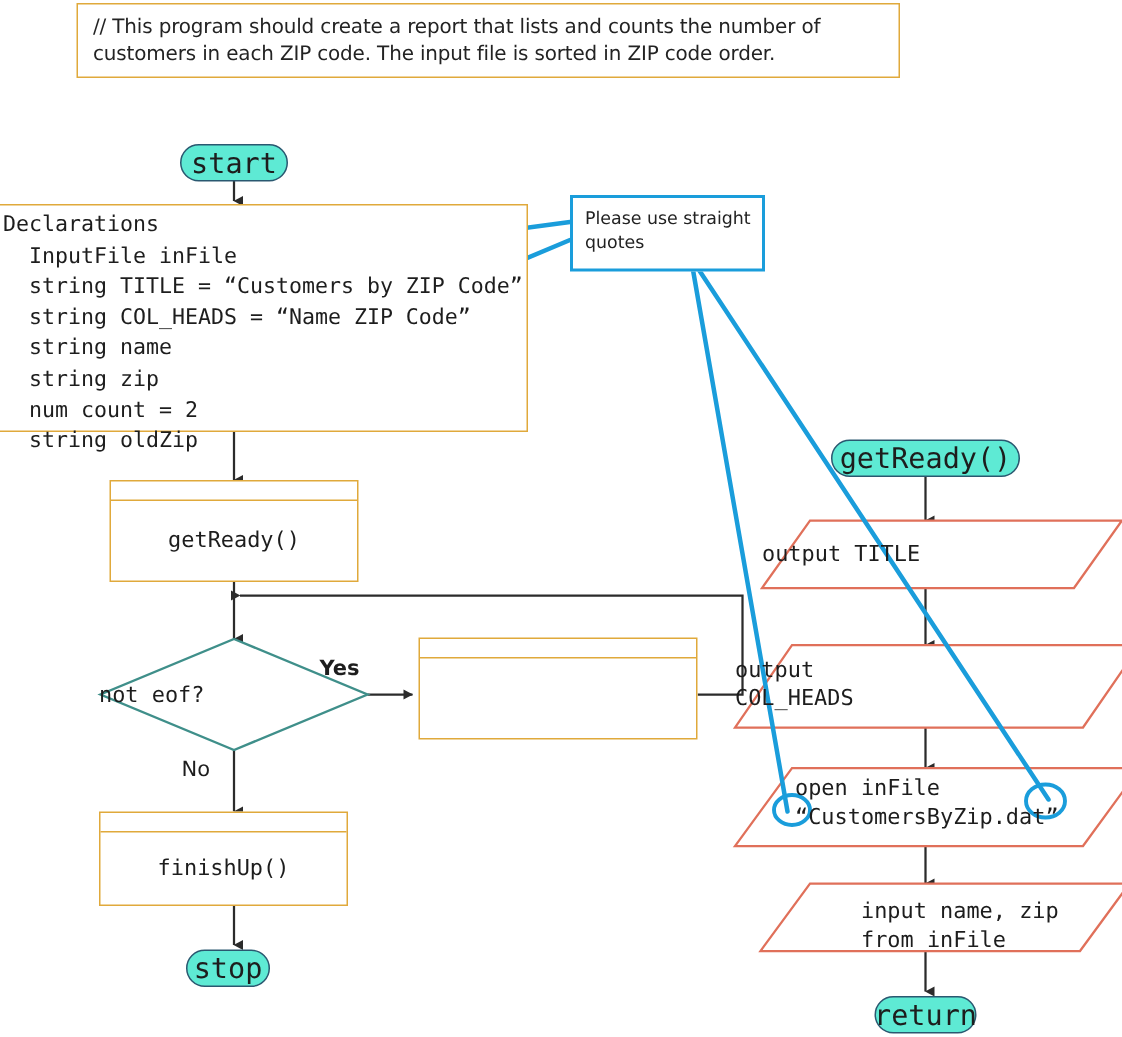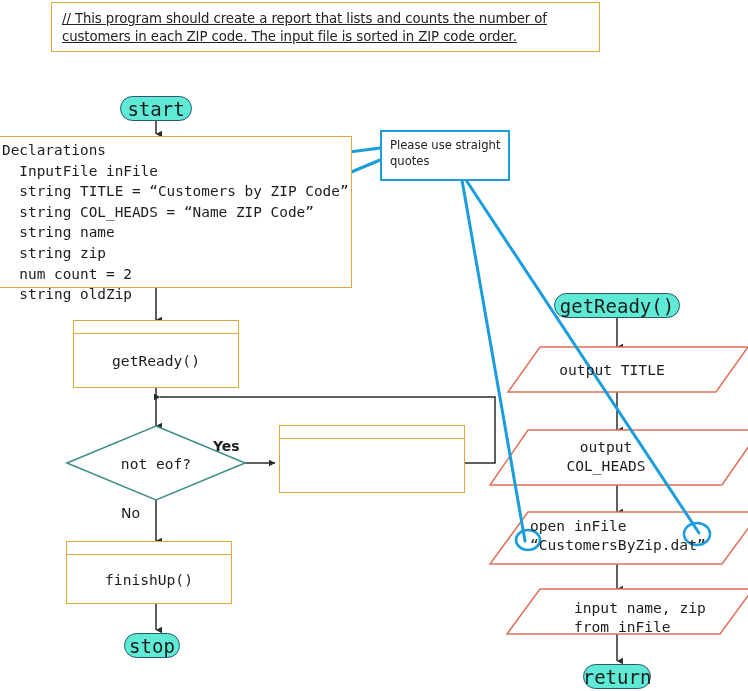--- a/index.html
+++ b/index.html
@@ -14,21 +14,20 @@
   
   .comment-box{
     position:absolute;left:51px;top:2px;width:549px;height:50px;
     border:1.6px solid #e0a93b;background:#ffffff;box-sizing:border-box;
   }
   .comment-text{
     position:absolute;left:62px;top:10px;width:534px;
     font-family:"DejaVu Sans","Liberation Sans",sans-serif;
     font-size:13.3px;line-height:18px;color:#232323;
     letter-spacing:-0.1px;
-    text-decoration:underline;
   }
 
   
   .decl-box{
     position:absolute;left:-6px;top:136px;width:358px;height:152px;
     border:1.5px solid #e0a93b;background:#fff;box-sizing:border-box;
   }
   .decl-text{
     position:absolute;left:2px;top:140px;
     font-family:"DejaVu Sans Mono","Liberation Mono",monospace;
@@ -44,21 +43,21 @@
   .callout-text{
     position:absolute;left:390px;top:137px;width:116px;
     font-size:11.6px;line-height:16px;color:#222;
   }
 
   
   .mono{
     position:absolute;
     font-family:"DejaVu Sans Mono","Liberation Mono",monospace;
     font-size:14.6px;line-height:19px;color:#1d1d1d;
-    white-space:pre;text-align:center;
+    white-space:pre;
   }
   .lbl{
     position:absolute;
     font-family:"DejaVu Sans","Liberation Sans",sans-serif;
     font-size:14px;color:#1d1d1d;
   }
 
   
   .term{
     position:absolute;border:1.7px solid #2a5870;border-radius:13px;

